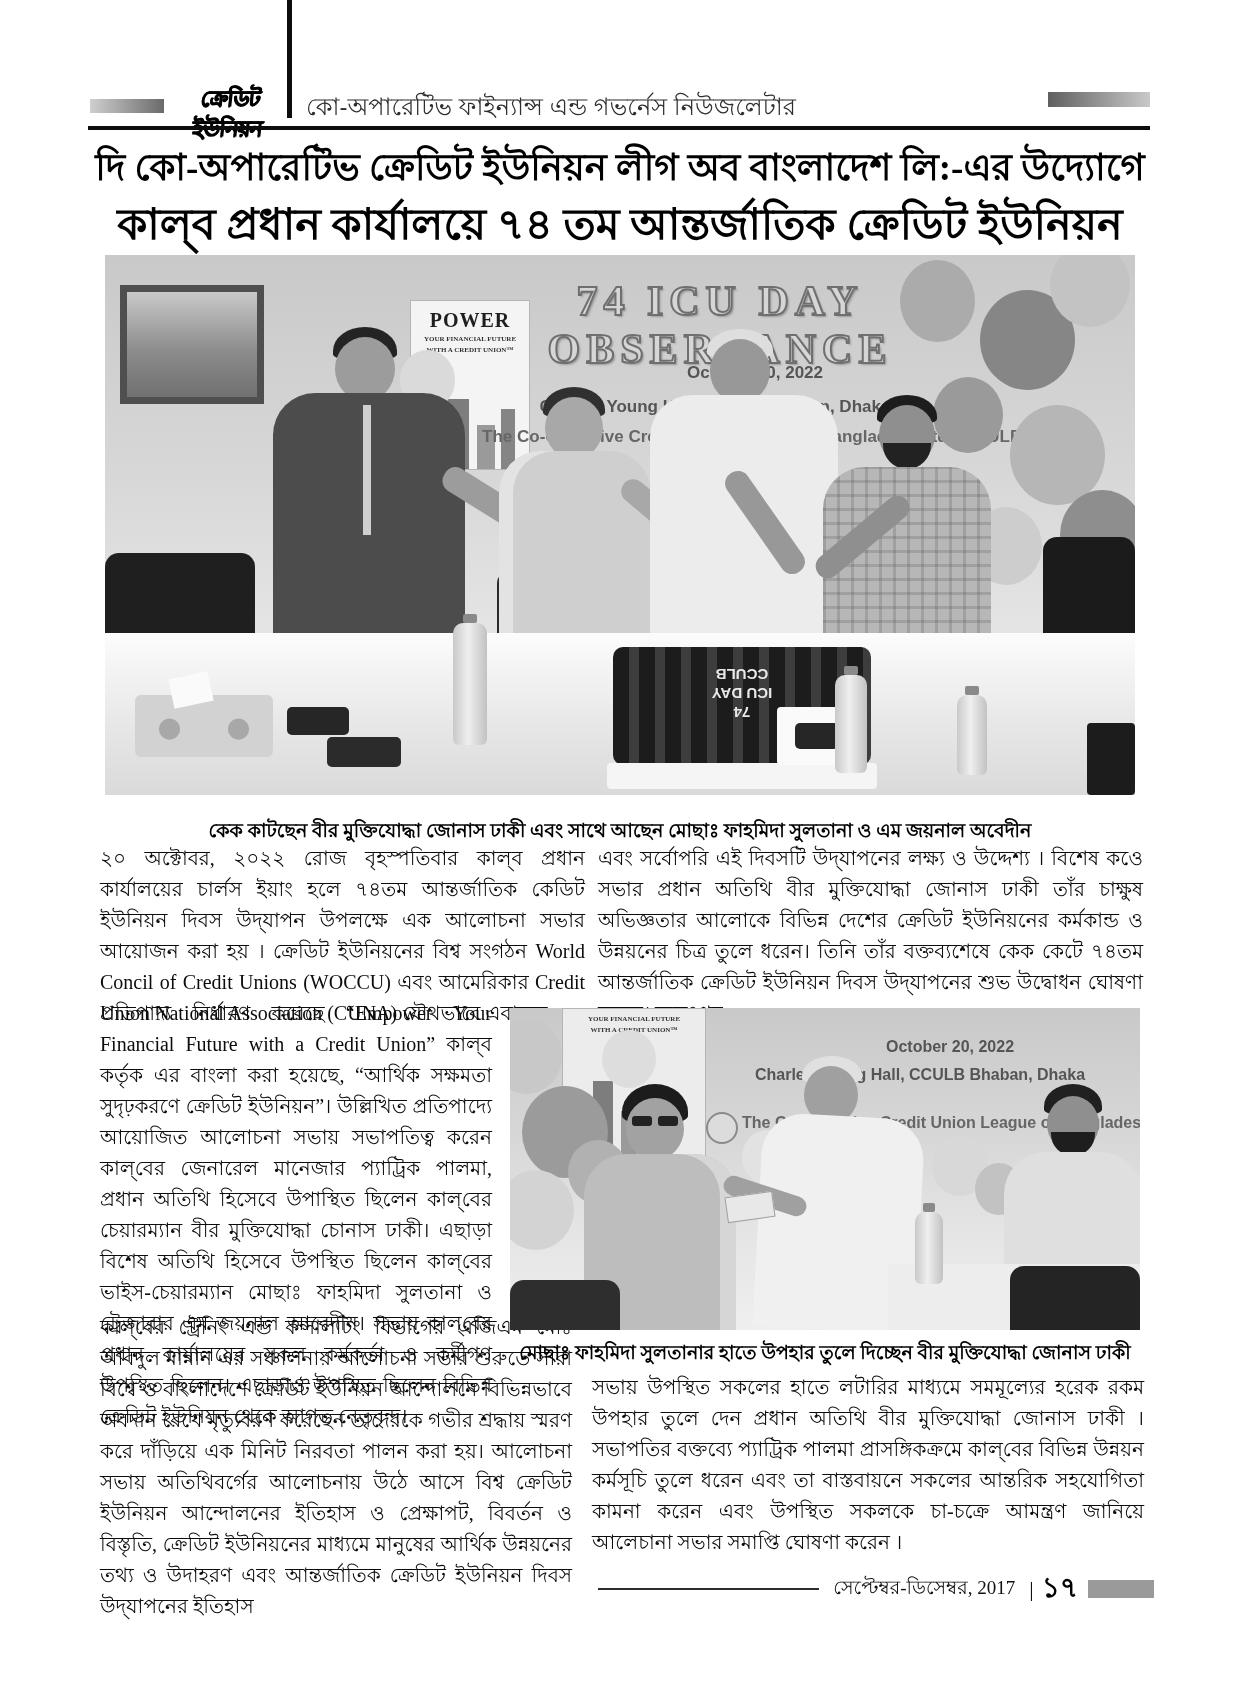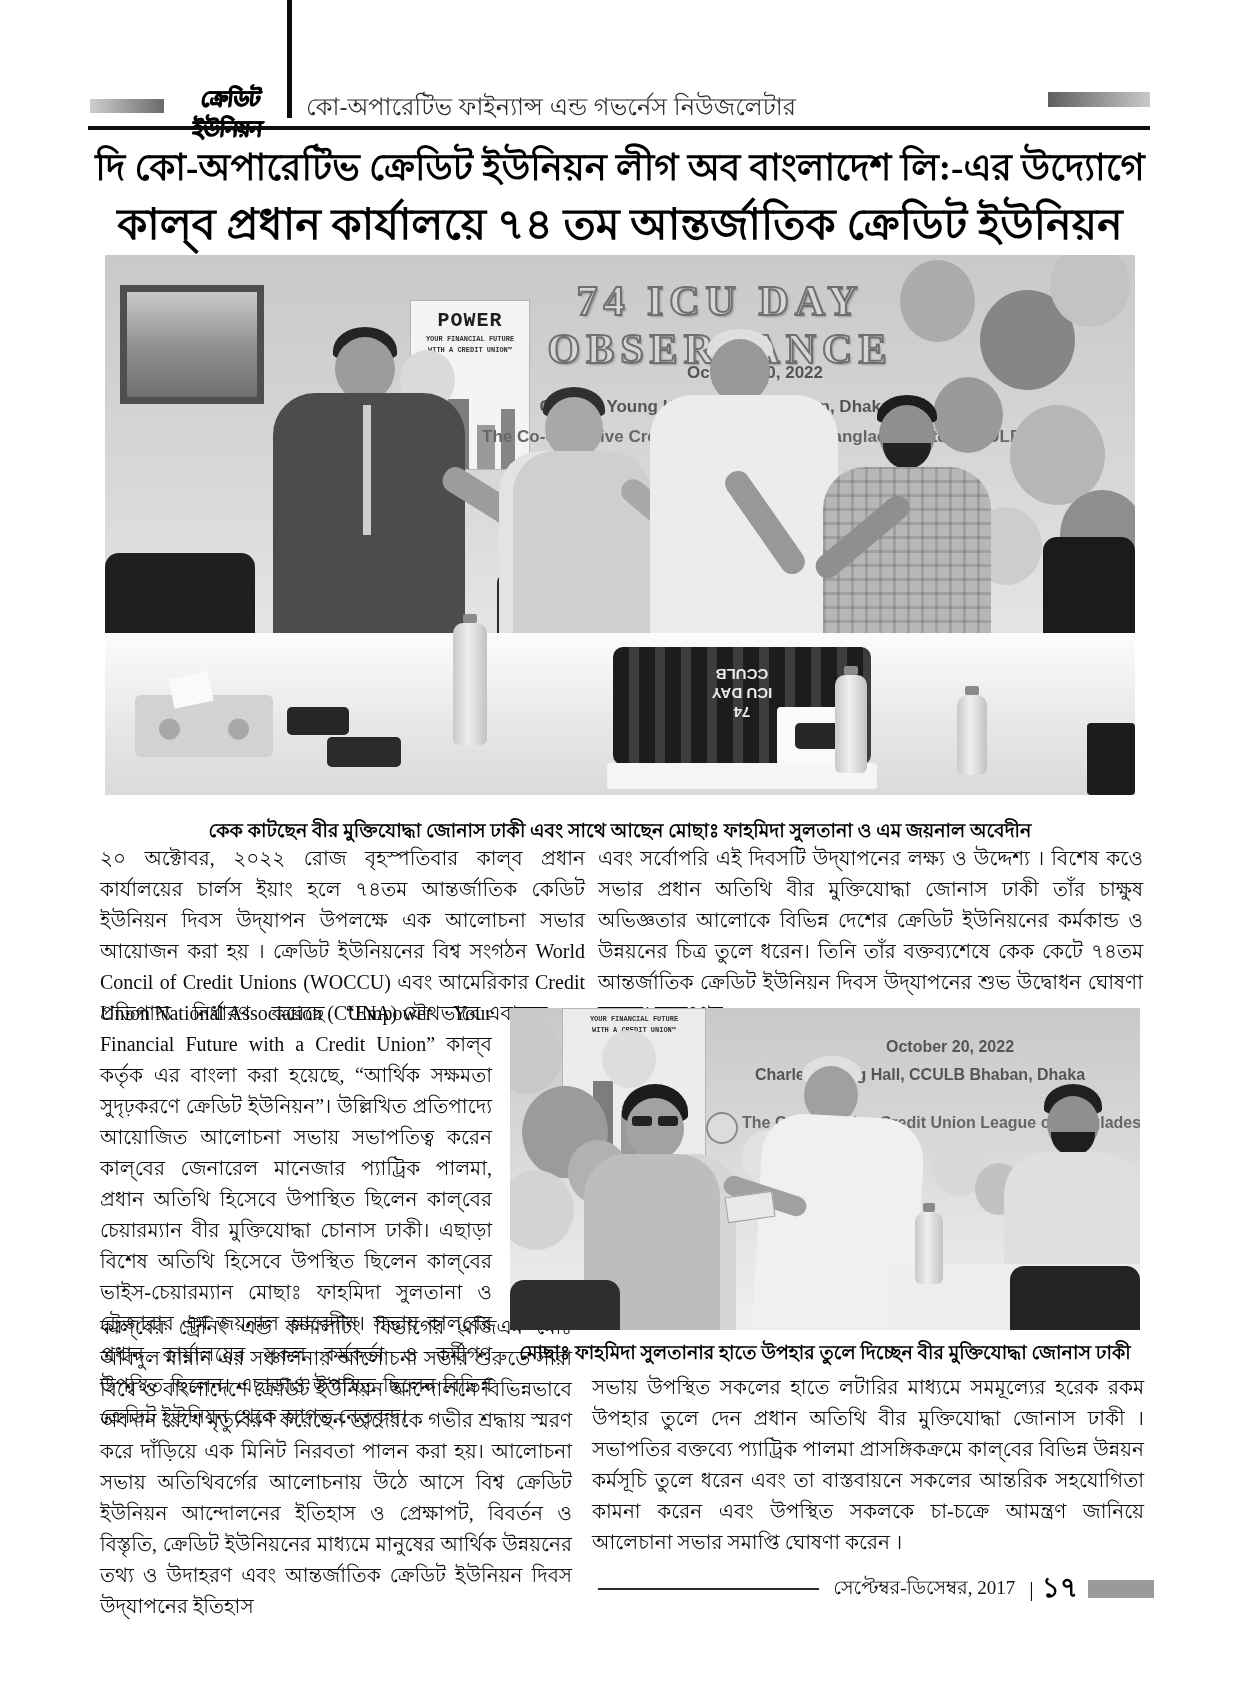--- a/index.html
+++ b/index.html
@@ -39,21 +39,21 @@
   .body-shape{position:absolute;border-radius:42px 42px 0 0;}
   .arm{position:absolute;border-radius:12px;}
   .chair{position:absolute;border-radius:14px 14px 0 0;}
   .tablecloth{position:absolute;left:0;width:100%;
       background:linear-gradient(180deg,#fcfcfc,#e6e6e6 60%,#dadada);}
   .tri{position:absolute;width:0;height:0;border-left:8px solid transparent;
       border-right:8px solid transparent;border-bottom:18px solid #4a4a4a;}
 
   
   .poster{position:absolute;background:#f4f4f4;border:1px solid #b5b5b5;
-      font-family:Liberation Mono, monospace;text-align:center;overflow:hidden;}
+      font-family:Liberation Serif, serif;text-align:center;overflow:hidden;}
   .poster .pt{font-weight:bold;font-size:20px;color:#1e1e1e;margin-top:8px;letter-spacing:1px;}
   .poster .ps{font-size:7px;color:#333;font-weight:bold;margin-top:3px;}
   .poster .bld{position:absolute;bottom:0;background:#9a9a9a;}
 
   
   .cake-top{position:absolute;background:#2e2e2e;border-radius:10px;
       background-image:repeating-linear-gradient(90deg,#1c1c1c 0 16px,#3d3d3d 16px 26px);}
   .cake-text{position:absolute;width:100%;top:18px;text-align:center;color:#e9e9e9;
       font-family:"Liberation Sans","DejaVu Sans",sans-serif;font-weight:bold;
       transform:rotate(180deg);line-height:1.25;}

